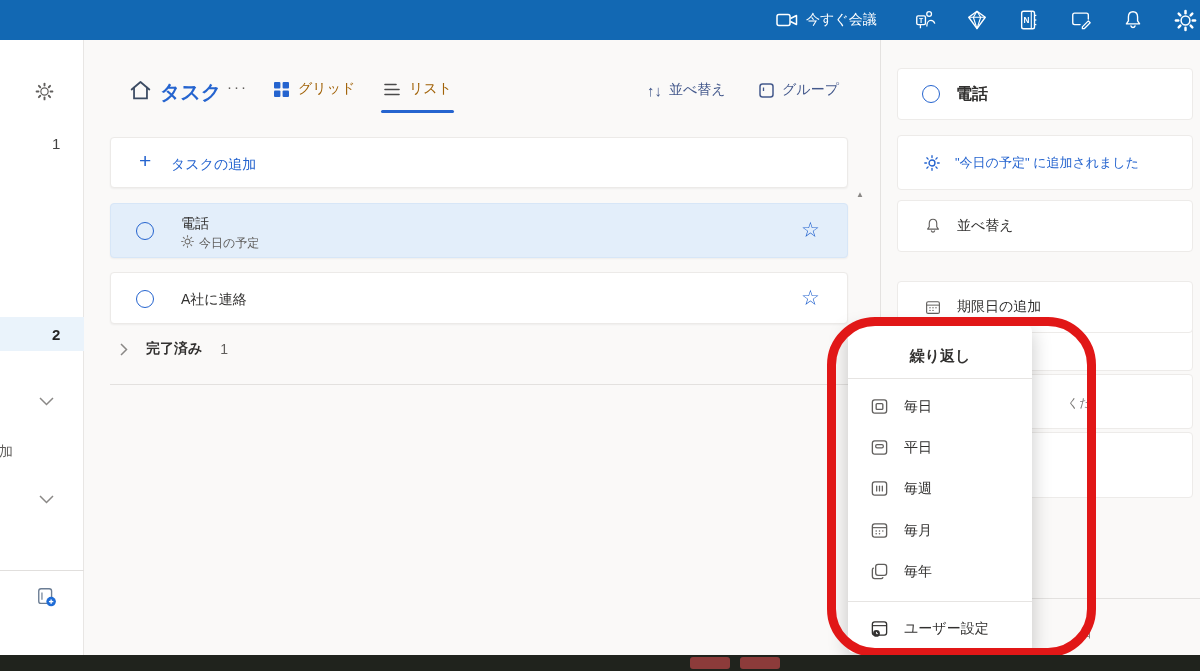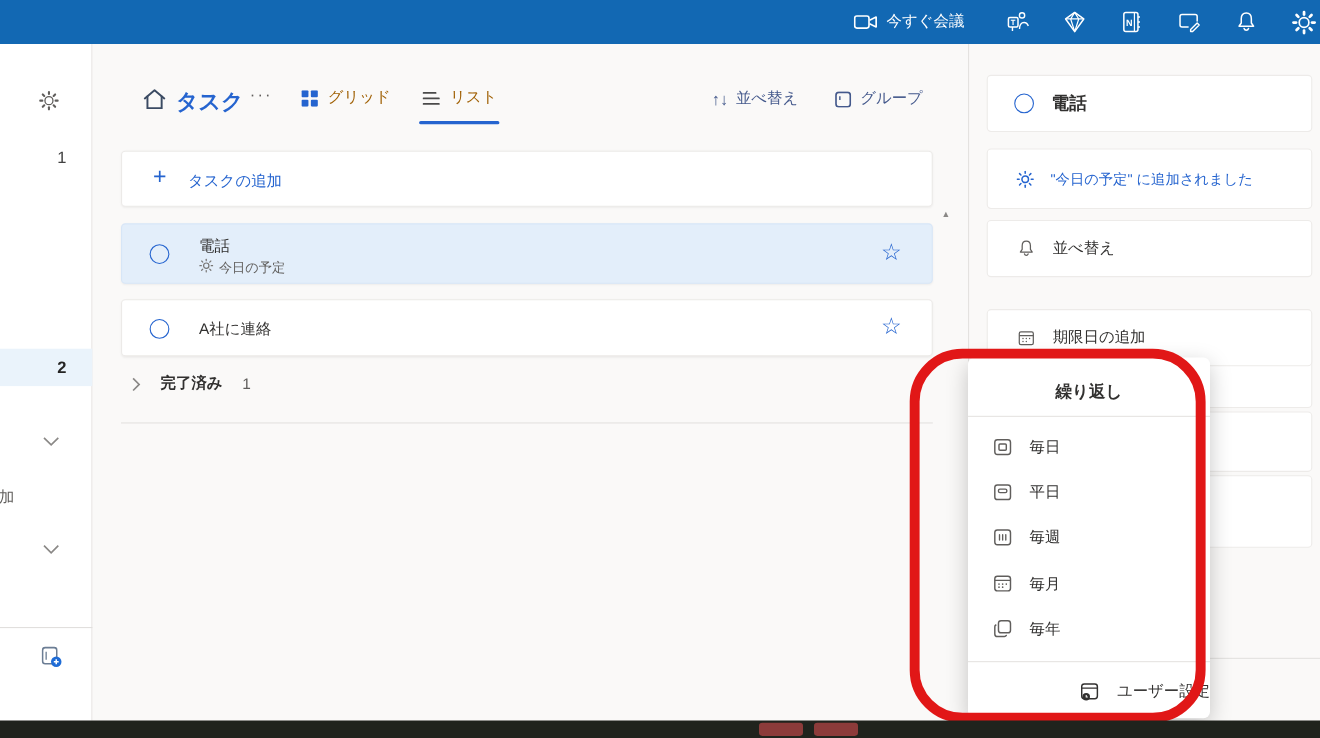--- a/index.html
+++ b/index.html
@@ -36,21 +36,21 @@
   .star { font-size:21px; color:#2564cf; line-height:1; cursor:pointer; }
   .sel-bg { background:#e3eefa !important; border-color:#d7e6f7 !important; }
 
   
   .panel { left:880px; top:40px; width:320px; height:615px; background:#faf9f8; border-left:1px solid #e4e2e0; z-index:3; }
   .pcard { position:absolute; left:16px; width:296px; background:#fff; border-radius:4px; border:1px solid #edebe9; display:flex; align-items:center; }
   .pcard .lbl { font-size:14px; color:#323130; }
   .frag { font-size:12px; color:#797775; }
 
   
-  .popup { left:848px; top:325px; width:220px; height:328px; background:#fff; border-radius:6px; box-shadow:0 6px 20px rgba(0,0,0,.22); z-index:20;margin-left:32px; }
+  .popup { left:848px; top:325px; width:184px; height:328px; background:#fff; border-radius:6px; box-shadow:0 6px 20px rgba(0,0,0,.22); z-index:20; }
   .popup-title { width:100%; text-align:center; font-size:15px; font-weight:bold; color:#323130; position:absolute; top:22px; }
   .popup-div { position:absolute; left:0; width:100%; height:1px; background:#e6e4e2; }
   .menu-item { position:absolute; left:0; width:100%; height:41px; display:flex; align-items:center; padding-left:22px; gap:15px; cursor:pointer; font-size:14px; color:#323130; }
 
   
   .annotation { left:827px; top:317px; width:269px; height:340px; border:9px solid #e11717; border-radius:48px; z-index:50; pointer-events:none; }
 
   .ic { display:inline-flex; }
   svg { display:block; }
 </style>
@@ -387,21 +387,21 @@
       <svg width="19" height="19" viewBox="0 0 20 20">
           <rect x="6" y="2.5" width="11.5" height="11.5" rx="2.5" fill="none" stroke="#605e5c" stroke-width="1.4"></rect>
           <path d="M3.5 6.5 a2 2 0 0 0 -1 1.8 V15 a2.5 2.5 0 0 0 2.5 2.5 h6.7 a2 2 0 0 0 1.8 -1" fill="none" stroke="#605e5c" stroke-width="1.4" stroke-linecap="round"></path>
         </svg>
     </span>
     <span>毎年</span>
   </div>
 
   <div class="popup-div" style="top:276px;"></div>
 
-  <div class="menu-item" style="top:283px;justify-content:flex-end;">
+  <div class="menu-item" style="top:283px;">
     <span class="ic">
       <svg width="19" height="19" viewBox="0 0 20 20">
           <rect x="2.5" y="3" width="15" height="14" rx="2.5" fill="none" stroke="#323130" stroke-width="1.4"></rect>
           <line x1="2.5" y1="7" x2="17.5" y2="7" stroke="#323130" stroke-width="1.2"></line>
           <circle cx="6.8" cy="15.2" r="3.6" fill="#323130"></circle>
           <path d="M6.8 13.6 v1.8 h1.5" stroke="#fff" stroke-width="1" fill="none"></path>
         </svg>
     </span>
     <span>ユーザー設定</span>
   </div>

